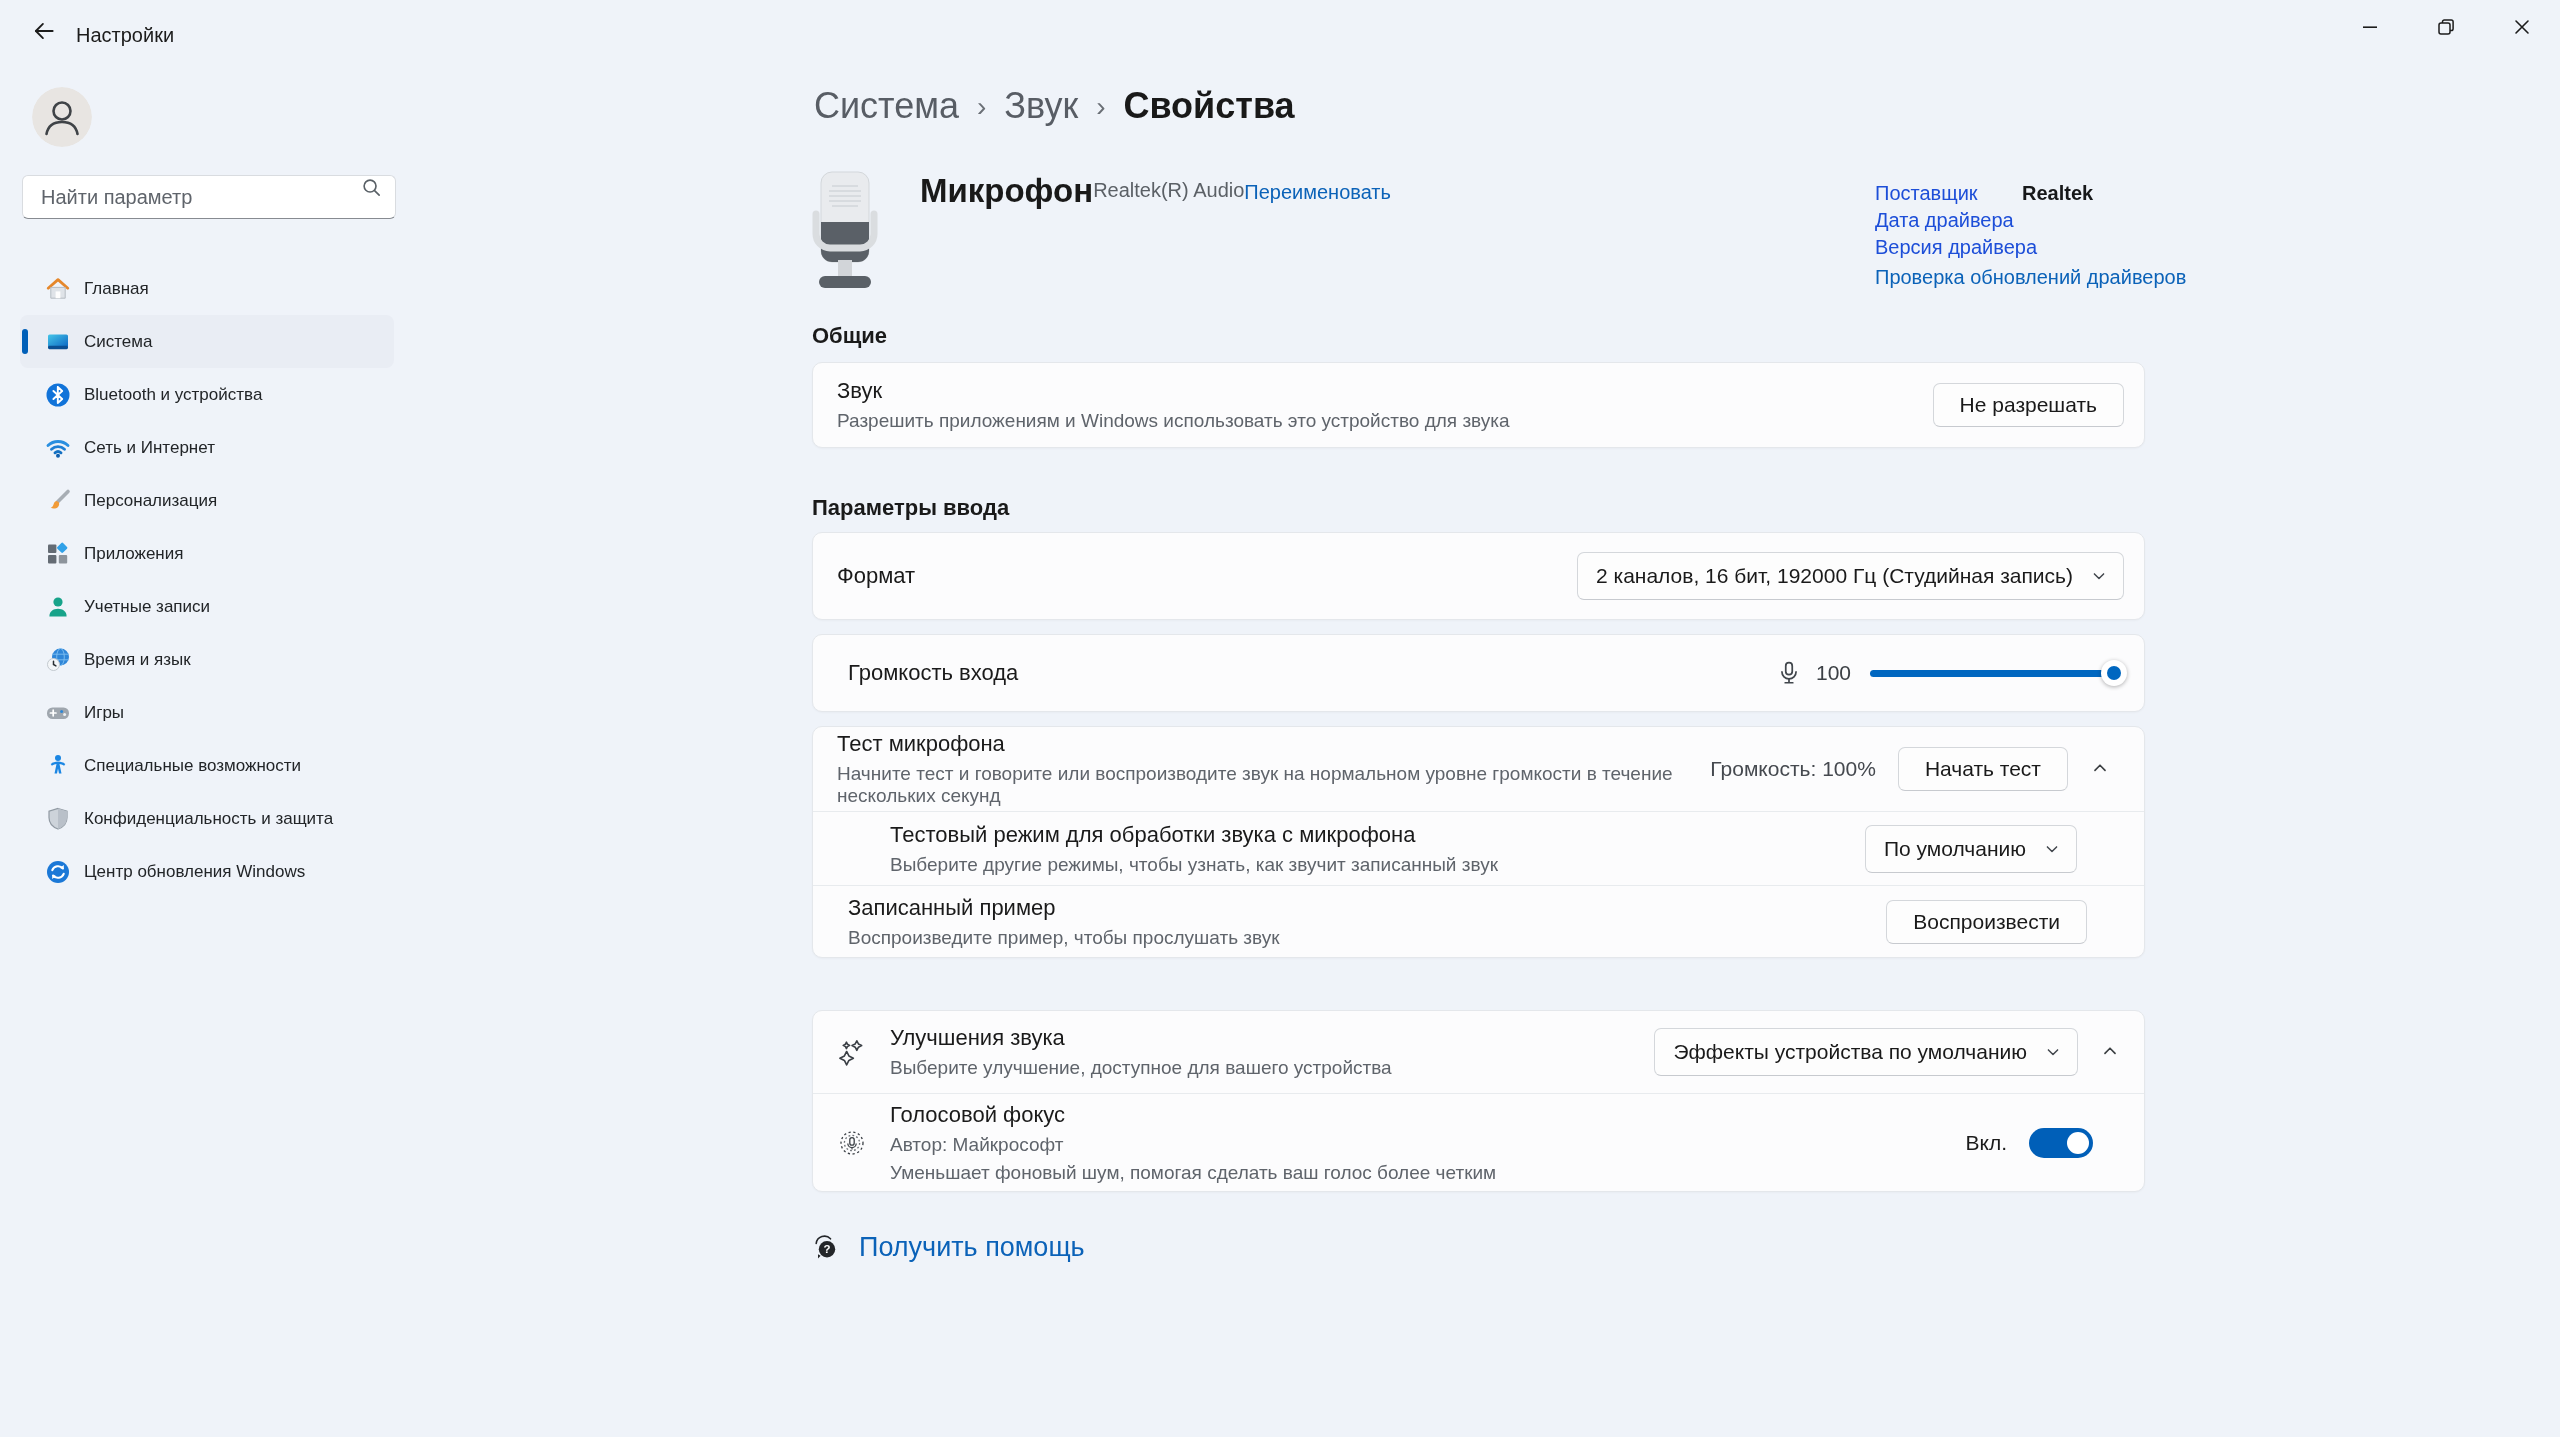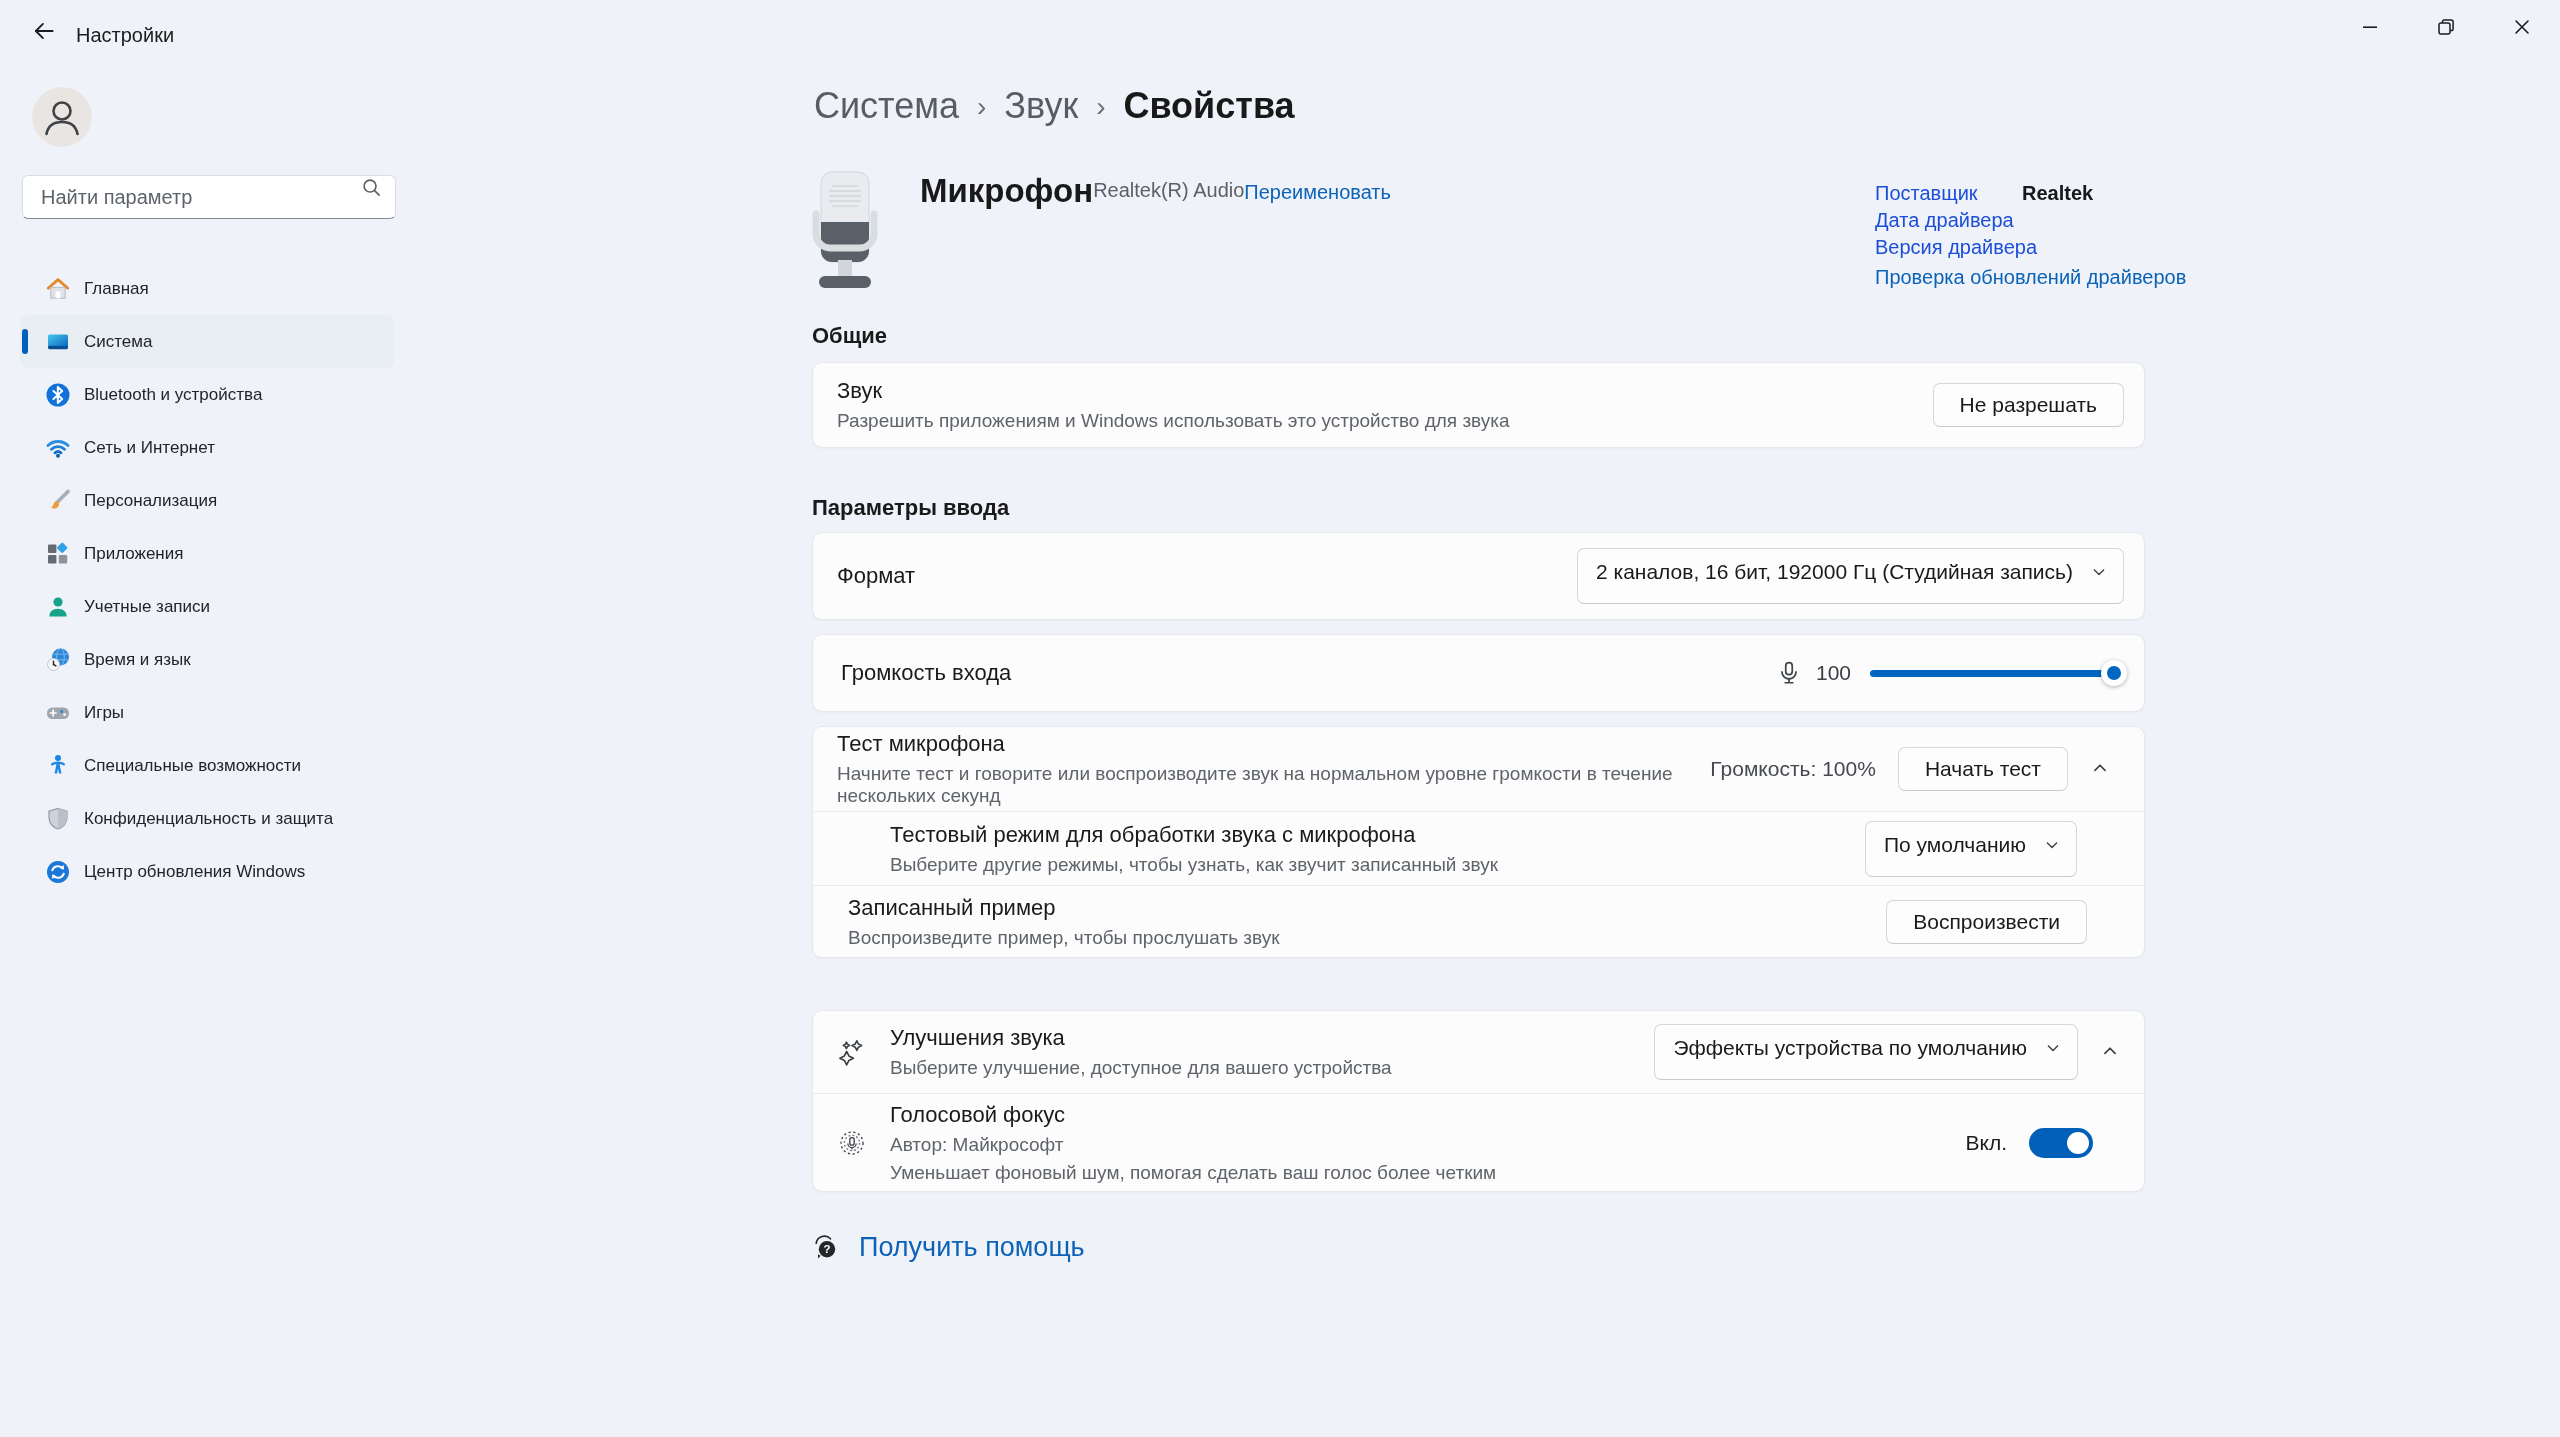--- a/index.html
+++ b/index.html
@@ -54,35 +54,35 @@
   .h-input{margin-top:46px;}
   
   .card{background:#fcfcfd;border:1px solid #e4e7eb;border-radius:10px;box-sizing:border-box;
     box-shadow:0 1px 2px rgba(0,0,0,0.03);}
   .row{display:flex;align-items:center;padding:0 20px 0 24px;box-sizing:border-box;}
   .row-text{flex:1;min-width:0;display:flex;flex-direction:column;gap:6px;}
   .row-title{font-size:22px;color:#1a1a1a;}
   .row-desc{font-size:19px;color:#5f646b;}
   .card-sound{margin-top:12px;height:86px;display:flex;align-items:center;padding:0 20px 0 24px;}
   .card-format{margin-top:10px;height:88px;display:flex;align-items:center;padding:0 20px 0 24px;}
-  .card-volume{margin-top:14px;height:78px;display:flex;align-items:center;padding:0 20px 0 28px;justify-content:space-between;}
+  .card-volume{margin-top:14px;height:78px;display:flex;align-items:center;padding:0 20px 0 35px;justify-content:space-between;}
   .group{margin-top:14px;}
   .group-enh{margin-top:52px;}
   .row + .row{border-top:1px solid #e8ebee;}
   .row-test{height:84px;}
   .row-sub1{height:74px;padding-left:77px;padding-right:67px;}
   .row-sub2{height:72px;padding-left:35px;padding-right:57px;}
   .row-enh{height:82px;padding-right:10px;}
   .row-voice{height:98px;padding-right:51px;}
   .row-icon{width:30px;flex:0 0 30px;margin-right:23px;display:flex;align-items:center;justify-content:center;}
   
   .btn{height:44px;padding:0 26px;background:#fdfdfd;border:1px solid #d4d7db;border-bottom-color:#c7cacf;
     border-radius:7px;font-size:21px;color:#1a1a1a;display:inline-flex;align-items:center;justify-content:center;
     font-family:"Liberation Sans","DejaVu Sans",sans-serif;cursor:pointer;white-space:nowrap;}
-  .combo{height:46px;padding:0 14px 8px 18px;background:#fdfdfd;border:1px solid #d4d7db;border-bottom-color:#c7cacf;
+  .combo{height:46px;padding:0 14px 0 18px;background:#fdfdfd;border:1px solid #d4d7db;border-bottom-color:#c7cacf;
     border-radius:7px;font-size:21px;color:#1a1a1a;display:inline-flex;align-items:center;cursor:pointer;white-space:nowrap;}
   .combo .chev{margin-left:16px;display:flex;}
   .expander{width:48px;height:44px;display:flex;align-items:center;justify-content:center;background:transparent;border:none;cursor:pointer;margin-left:8px;}
   .vol-text{font-size:21px;color:#45494f;margin-right:22px;white-space:nowrap;}
   
   .slider-group{display:flex;align-items:center;}
   .slider-mic{display:flex;margin-right:14px;}
   .slider-val{font-size:21px;color:#3c4045;margin-right:16px;min-width:38px;text-align:left;}
   .slider{position:relative;width:254px;height:26px;cursor:pointer;}
   .slider-track{position:absolute;left:0;right:0;top:10px;height:7px;border-radius:4px;background:#0067C0;}

